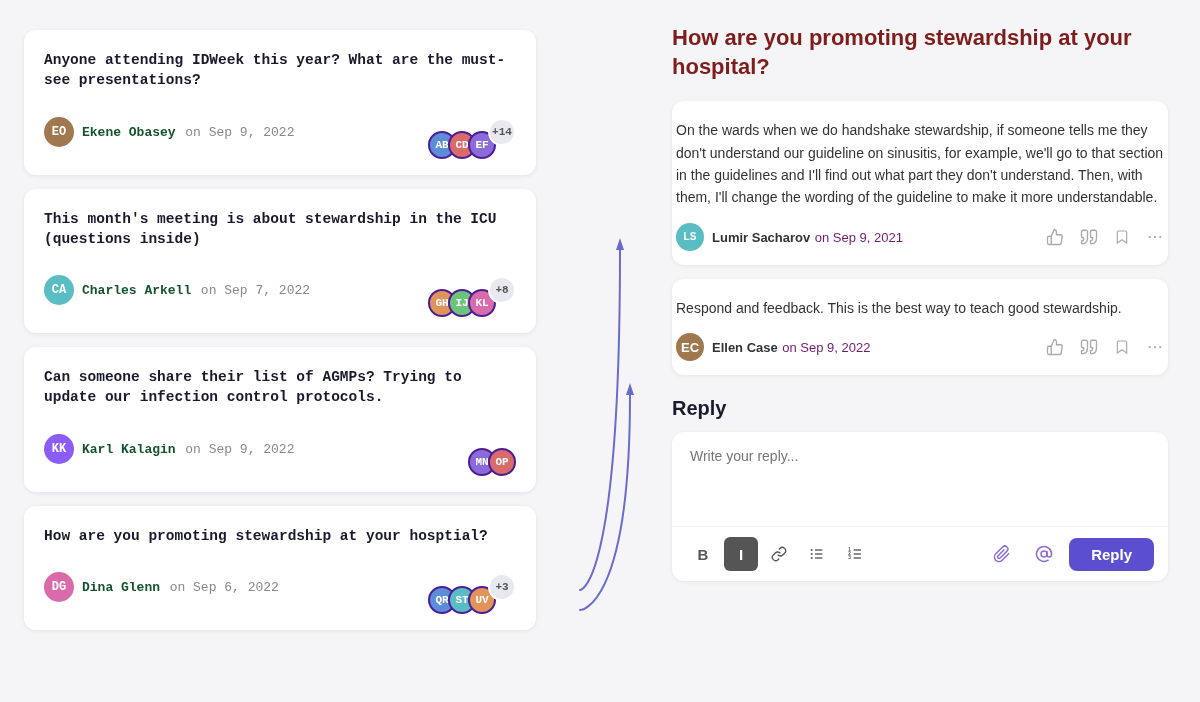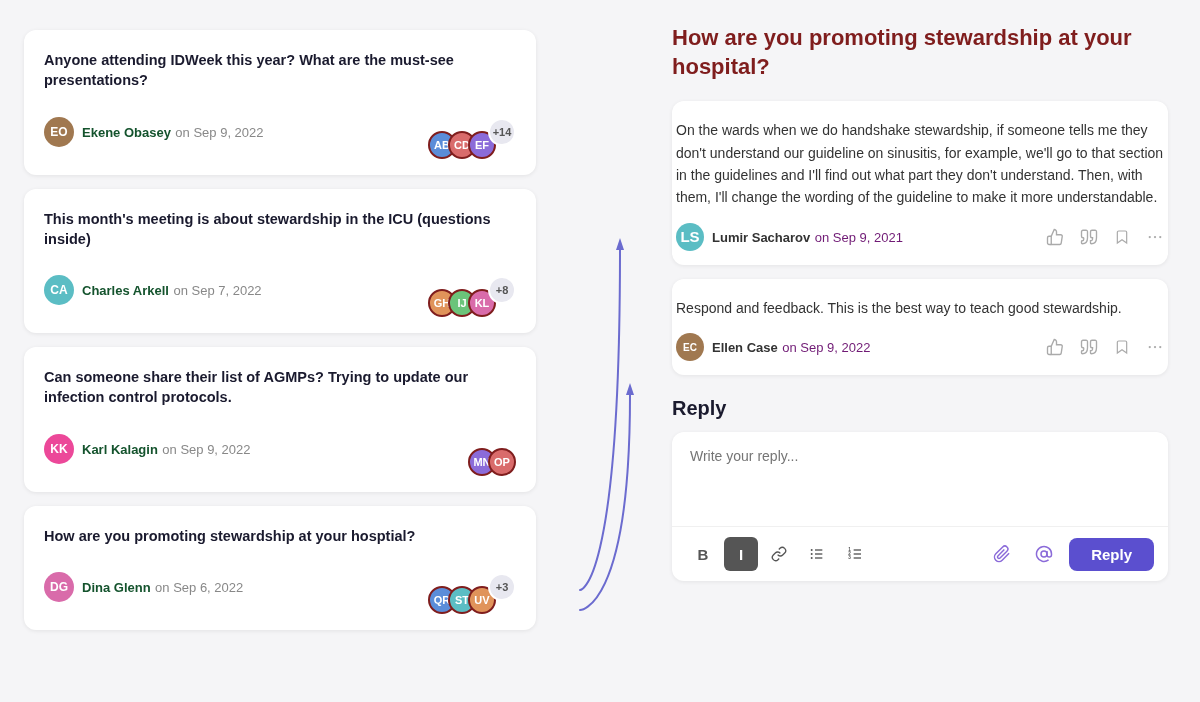--- a/index.html
+++ b/index.html
@@ -21,20 +21,21 @@
       gap: 14px;
       flex-shrink: 0;
     }
 
     .question-card {
       background: #fff;
       border-radius: 12px;
       padding: 20px 20px 16px;
       box-shadow: 0 1px 4px rgba(0,0,0,0.08);
       cursor: pointer;
+      font-family: Liberation Mono, monospace;
     }
 
     .question-title {
       font-size: 14.5px;
       font-weight: 700;
       color: #1a1a2e;
       line-height: 1.4;
       margin-bottom: 14px;
     }
 
@@ -77,21 +78,21 @@
     }
 
     .avatars-group {
       display: flex;
       align-items: center;
     }
 
     .avatars-group .avatar {
       width: 28px;
       height: 28px;
-      border: 2px solid #7f1d1d;
+      border: 2px solid #4c1d95;
       margin-left: -8px;
       font-size: 11px;
       margin-top: 26px;
     }
 
     .avatars-group .avatar:first-child { margin-left: 0; }
 
     .count-badge {
       width: 28px;
       height: 28px;
@@ -267,21 +268,21 @@
 
     
     .av-blue { background: #5b8dd9; }
     .av-purple { background: #8b6bd9; }
     .av-red { background: #d96b6b; }
     .av-green { background: #6bc47a; }
     .av-orange { background: #e0935a; }
     .av-teal { background: #5bbdc4; }
     .av-pink { background: #d96baa; }
     .av-brown { background: #a07850; }
-    .av-dark { background: #ec4899; }
+    .av-dark { background: #8b5cf6; }
 
     
     .main-layout {
       display: flex;
       width: 1200px;
       min-height: 702px;
     }
 
     .middle-connector {
       width: 80px;
@@ -374,21 +375,21 @@
   </div>
 
   <div class="right-panel">
     <h1 class="page-title">How are you promoting stewardship at your hospital?</h1>
 
     <div id="comments-container">
         <div class="comment-card">
           <p class="comment-text">On the wards when we do handshake stewardship, if someone tells me they don't understand our guideline on sinusitis, for example, we'll go to that section in the guidelines and I'll find out what part they don't understand. Then, with them, I'll change the wording of the guideline to make it more understandable.</p>
           <div class="comment-footer">
             <div class="comment-author">
-              <div class="avatar av-teal" style="width: 28px; height: 28px; font-size: 15px;">LS</div>
+              <div class="avatar av-teal" style="width: 28px; height: 28px; font-size: 10px;">LS</div>
               <span><span class="comment-author-name">Lumir Sacharov</span> <span class="comment-author-date">on Sep 9, 2021</span></span>
             </div>
             <div class="comment-actions">
               <span class="action-icon">
                 <svg width="18" height="18" viewBox="0 0 24 24" fill="none" stroke="currentColor" stroke-width="1.8">
                   <path d="M14 9V5a3 3 0 00-3-3l-4 9v11h11.28a2 2 0 002-1.7l1.38-9a2 2 0 00-2-2.3H14z"></path>
                   <path d="M7 22H4a2 2 0 01-2-2v-7a2 2 0 012-2h3"></path>
                 </svg>
               </span>
               <span class="action-icon">
@@ -409,21 +410,21 @@
                   <circle cx="19" cy="12" r="1.5" fill="currentColor" stroke="none"></circle>
                 </svg>
               </span>
             </div>
           </div>
         </div>
         <div class="comment-card">
           <p class="comment-text">Respond and feedback. This is the best way to teach good stewardship.</p>
           <div class="comment-footer">
             <div class="comment-author">
-              <div class="avatar av-brown" style="width: 28px; height: 28px; font-size: 10px;">EC</div>
+              <div class="avatar av-brown" style="width: 28px; height: 28px; font-size: 13px;">EC</div>
               <span><span class="comment-author-name">Ellen Case</span> <span class="comment-author-date">on Sep 9, 2022</span></span>
             </div>
             <div class="comment-actions">
               <span class="action-icon">
                 <svg width="18" height="18" viewBox="0 0 24 24" fill="none" stroke="currentColor" stroke-width="1.8">
                   <path d="M14 9V5a3 3 0 00-3-3l-4 9v11h11.28a2 2 0 002-1.7l1.38-9a2 2 0 00-2-2.3H14z"></path>
                   <path d="M7 22H4a2 2 0 01-2-2v-7a2 2 0 012-2h3"></path>
                 </svg>
               </span>
               <span class="action-icon">

